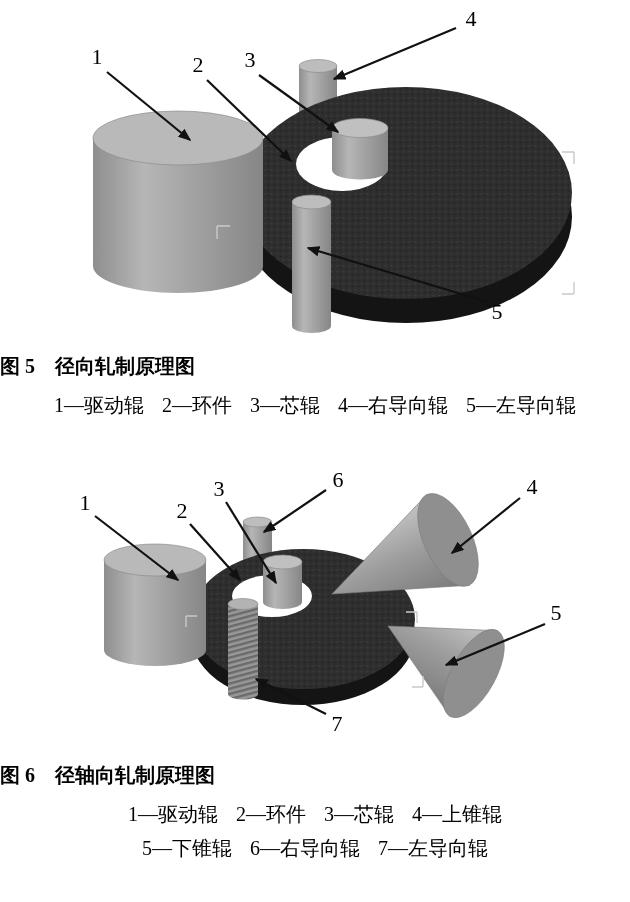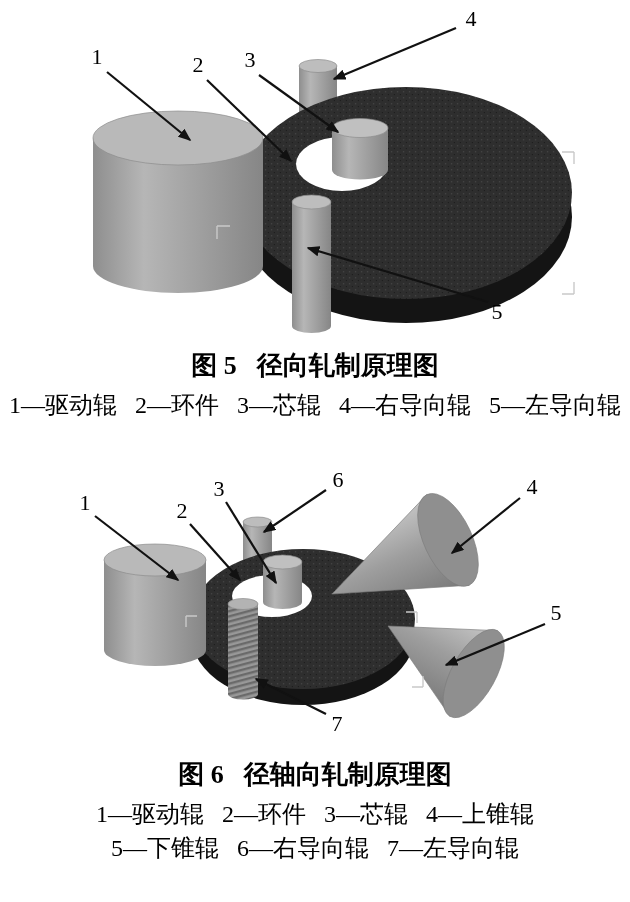--- a/index.html
+++ b/index.html
@@ -3,25 +3,25 @@
 <meta charset="utf-8">
 <style>
   html,body{margin:0;padding:0;background:#ffffff;}
   .page{
     width:630px;height:902px;background:#ffffff;overflow:hidden;
     font-family:"Liberation Serif","DejaVu Serif",serif;color:#000;
   }
   figure{margin:0;padding:0;}
   svg{display:block;}
   .caption{
-    text-align:center;font-weight:bold;font-size:26px;line-height:30px;margin-top:6px;
+    font-weight:bold;font-size:20px;line-height:30px;margin-top:6px;
   }
   .cap-label{margin-right:20px;}
   .legend{
-    text-align:center;font-size:24px;line-height:30px;margin-top:9px;white-space:nowrap;
+    text-align:center;font-size:20px;line-height:30px;margin-top:9px;white-space:nowrap;
   }
   .legend span{margin:0 9px;}
   .fig6-wrap{margin-top:34px;}
   .legend-row2{margin-top:4px;}
   .ptr{font-family:"Liberation Serif","DejaVu Serif",serif;font-size:22px;fill:#000;}
   .arrow-line{stroke:#111111;stroke-width:2.2;fill:none;}
   .regmark{stroke:#c9c9c9;stroke-width:1.4;fill:none;}
   .cap-edge{stroke:#8d8d8d;stroke-width:0.7;}
   .cone-edge{stroke:#7d7d7d;stroke-width:0.6;}
 </style>

